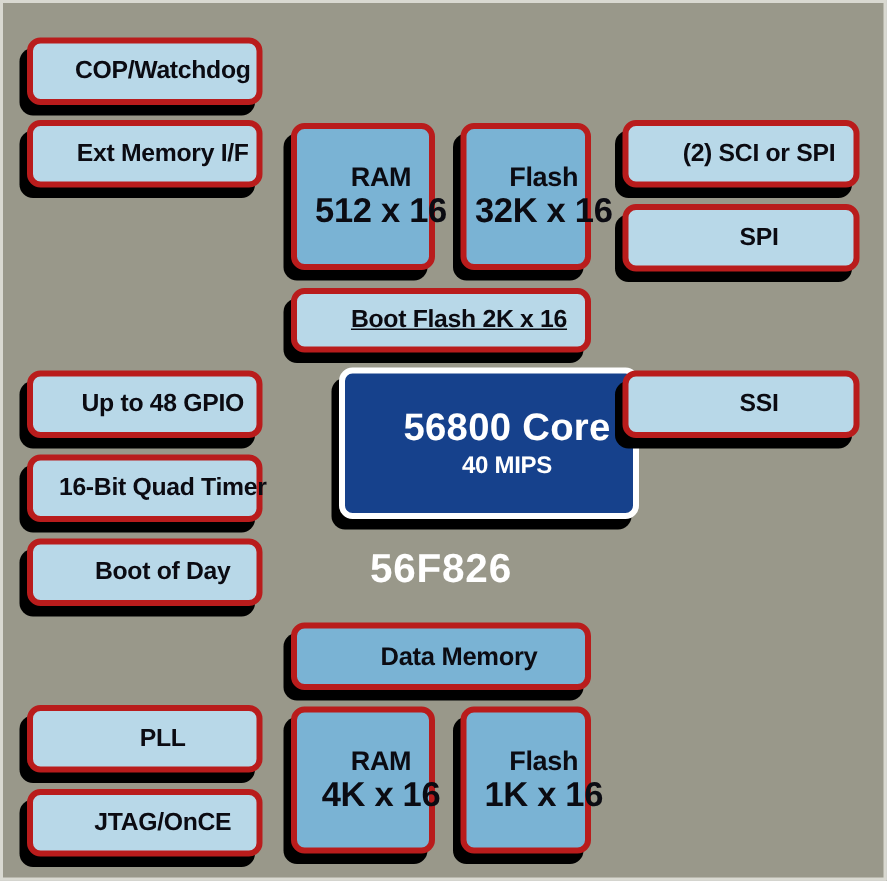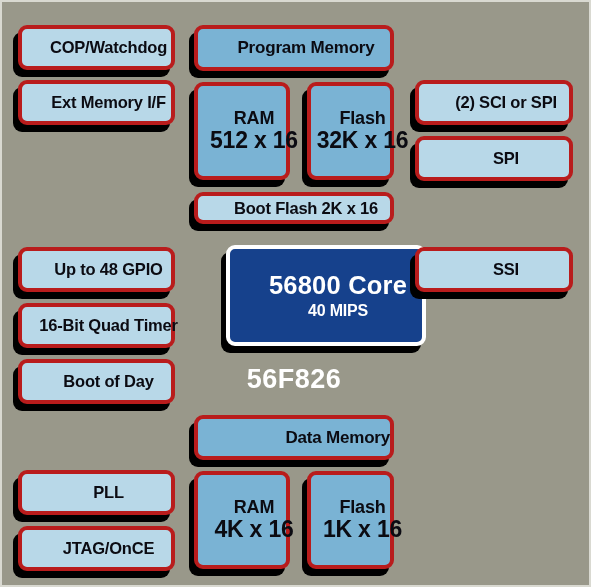--- a/index.html
+++ b/index.html
@@ -91,46 +91,43 @@
   </div>
 
   <div class="block fill-light periph" style="left:16px; top:468px; width:157px; height:45px;">
     <span class="line1">PLL</span>
   </div>
 
   <div class="block fill-light periph" style="left:16px; top:524px; width:157px; height:45px;">
     <span class="line1">JTAG/OnCE</span>
   </div>
 
-  <div class="block fill-medium memhdr" style="left:192px; top:23px; width:200px; height:46px;">
-    <span class="line1">Program Memory</span>
-  </div>
 
   <div class="block fill-medium memcell" style="left:192px; top:80px; width:96px; height:98px;">
     <span class="line1">RAM</span>
     <span class="line2">512 x 16</span>
   </div>
 
   <div class="block fill-medium memcell" style="left:305px; top:80px; width:87px; height:98px;">
     <span class="line1">Flash</span>
     <span class="line2">32K x 16</span>
   </div>
 
-  <div class="block fill-light bootflash" style="left:192px; top:190px; width:200px; height:32px;">
+  <div class="block fill-light bootflash" style="left:192px; top:190px; width:200px; height:43px;text-decoration:underline;">
     <span class="line1">Boot Flash 2K x 16</span>
   </div>
 
   <div class="block fill-core core" style="left:192px; top:243px; width:200px; height:101px;margin-left:32px;">
     <span class="line1">56800 Core</span>
     <span class="line2">40 MIPS</span>
   </div>
 
   <div class="part-label" style="left:192px; top:362px; width:200px;">56F826</div>
 
-  <div class="block fill-medium memhdr" style="left:192px; top:413px; width:200px; height:45px;align-items:flex-end;">
+  <div class="block fill-medium memhdr" style="left:192px; top:413px; width:200px; height:45px;">
     <span class="line1">Data Memory</span>
   </div>
 
   <div class="block fill-medium memcell" style="left:192px; top:469px; width:96px; height:98px;">
     <span class="line1">RAM</span>
     <span class="line2">4K x 16</span>
   </div>
 
   <div class="block fill-medium memcell" style="left:305px; top:469px; width:87px; height:98px;">
     <span class="line1">Flash</span>

